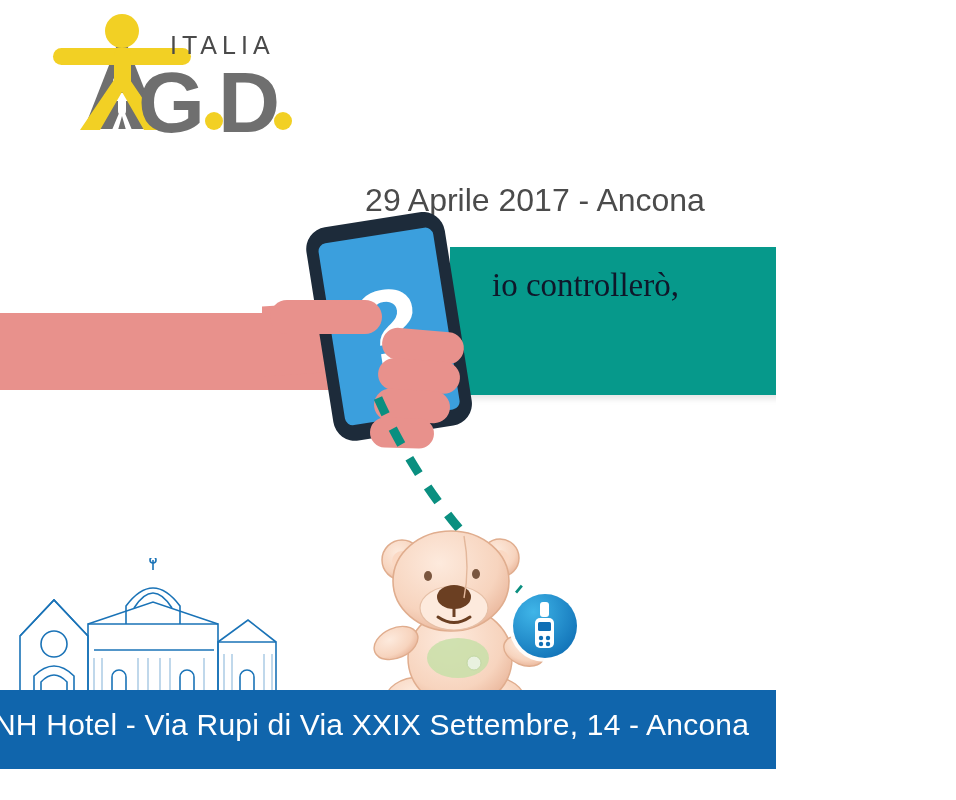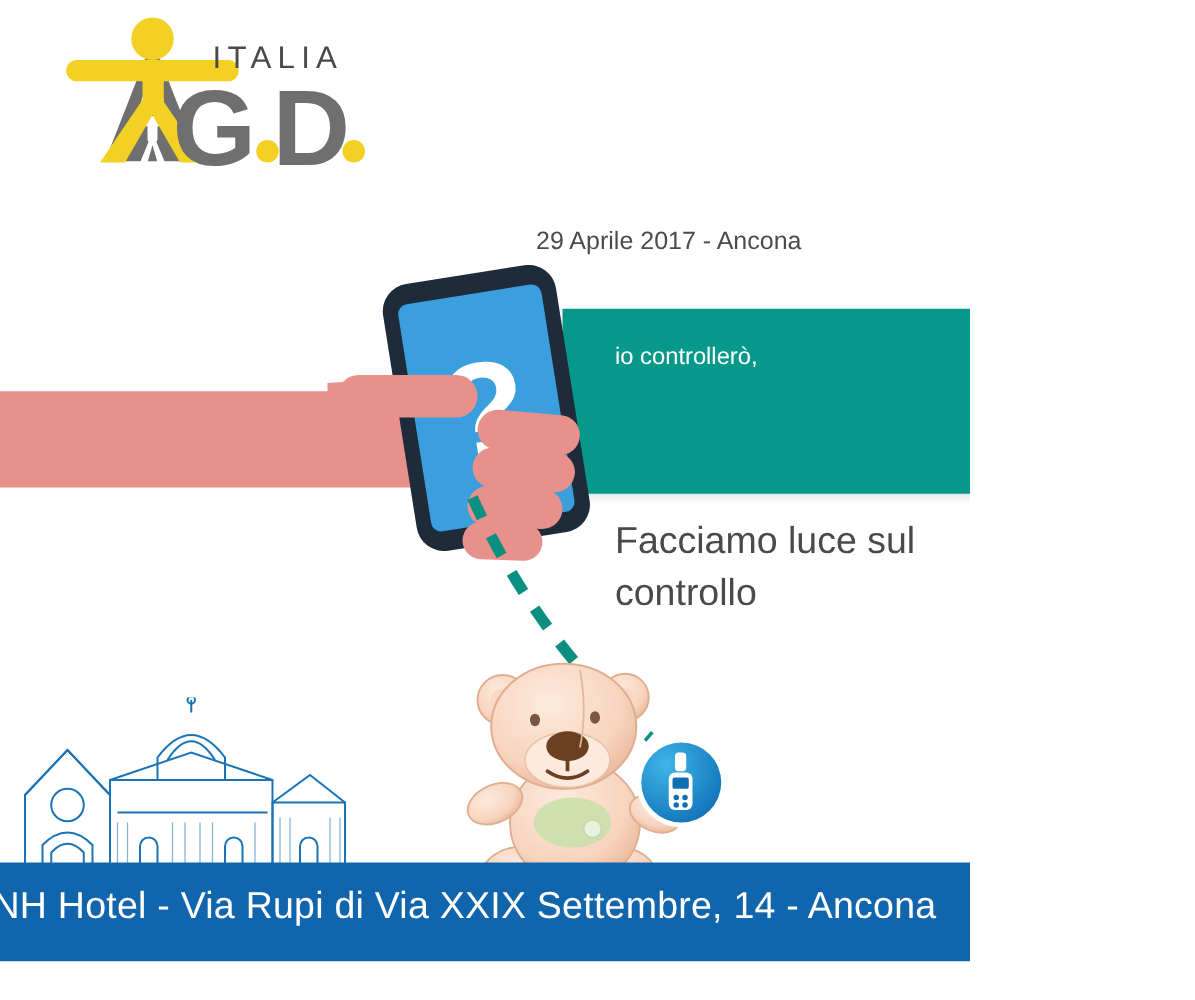--- a/index.html
+++ b/index.html
@@ -53,21 +53,21 @@
     color: #1b6ca8;
     letter-spacing: .2px;
     font-family: "Liberation Sans", sans-serif;
   }
   .subtitle-date {
     position: absolute;
     left: 300px;
     top: 182px;
     width: 470px;
     text-align: center;
-    font-size: 20px;
+    font-size: 32px;
     color: #4b4b4b;
     font-family: "Liberation Sans", sans-serif;
   }
 
   
   .afaid-logo {
     position: absolute;
     left: 812px;
     top: 22px;
     width: 132px;
@@ -89,24 +89,24 @@
     top: 247px;
     width: 506px;
     height: 148px;
     background: #06998b;
     box-shadow: 0 4px 6px rgba(0,0,0,.10);
   }
   .green-text {
     position: absolute;
     left: 42px;
     top: 18px;
-    color: #ffffff;
-    font-size: 19px;
+    color: #0f172a;
+    font-size: 33px;
     line-height: 41px;
-    font-family: Liberation Sans, sans-serif;
+    font-family: Liberation Serif, serif;
   }
 
   .tag-text {
     position: absolute;
     left: 492px;
     top: 412px;
     color: #4a4a4a;
     font-size: 30px;
     line-height: 42px;
     font-family: "Liberation Sans", sans-serif;
@@ -255,21 +255,20 @@
       <g>
         <rect x="120" y="118" width="82" height="32" rx="16" fill="#e8918c" transform="rotate(5 161 134)"></rect>
         <rect x="116" y="148" width="82" height="32" rx="16" fill="#e8918c" transform="rotate(4 157 164)"></rect>
         <rect x="112" y="178" width="76" height="32" rx="16" fill="#e8918c" transform="rotate(3 150 194)"></rect>
         <rect x="108" y="206" width="64" height="30" rx="15" fill="#e8918c" transform="rotate(2 140 221)"></rect>
       </g>
     </svg>
   </div>
 
   <div class="tag-text">
-    <div>Facciamo luce sul controllo</div>
   </div>
 
   <div class="dash-path">
     <svg width="230" height="235" viewBox="0 0 230 235">
       <path d="M8 8 C 40 80, 90 150, 150 200" fill="none" stroke="#0a8f80" stroke-width="9" stroke-dasharray="18 16" stroke-linecap="butt"></path>
     </svg>
   </div>
 
   <div class="teddy">
     <svg width="185" height="215" viewBox="0 0 185 215">

